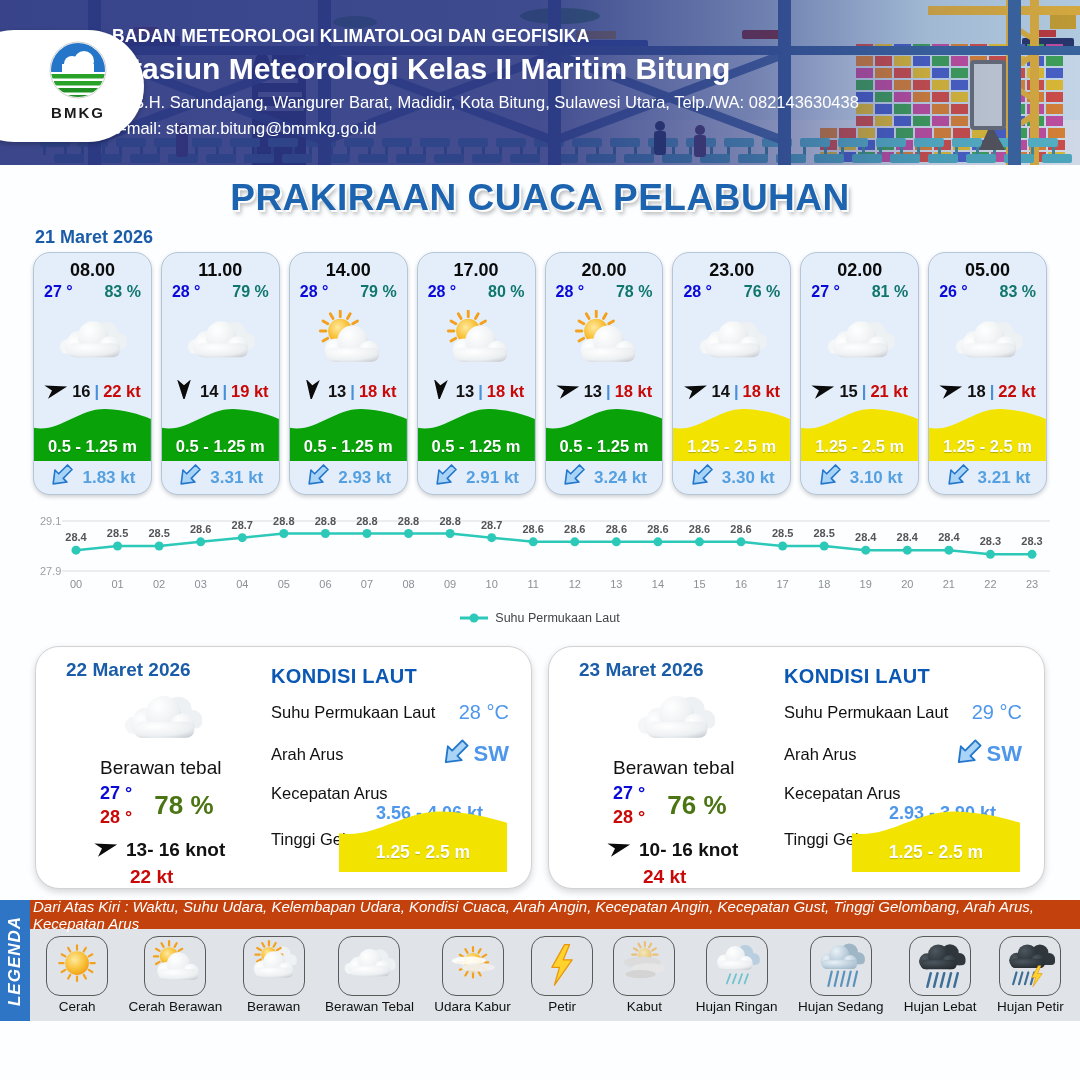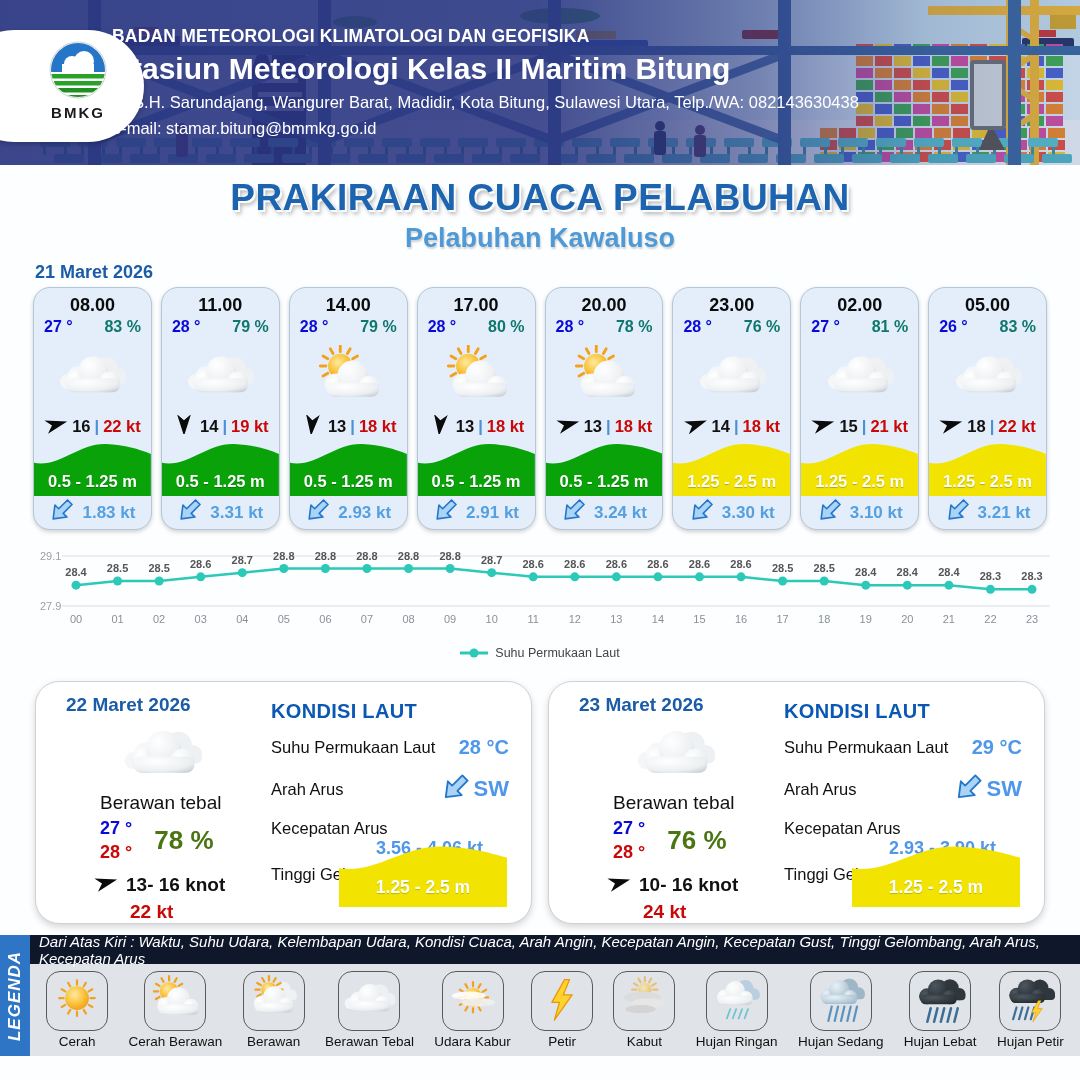--- a/index.html
+++ b/index.html
@@ -67,36 +67,36 @@
   .dc-temps{display:flex;align-items:center;gap:22px;margin-left:34px;}
   .dc-tcol{display:flex;flex-direction:column;font-size:18px;font-weight:bold;line-height:1.35;}
   .dc-tmin{color:#0909d9;}
   .dc-tmax{color:#c90808;}
   .dc-hum{font-size:26px;font-weight:bold;color:#4b7412;}
   .dc-windrow{display:flex;align-items:center;gap:8px;margin:8px 0 0 28px;font-size:19px;font-weight:bold;}
   .dc-gust{margin:4px 0 0 64px;font-size:19px;font-weight:bold;color:#c90808;}
   .dc-right{width:56%;position:relative;padding:6px 4px 0 14px;}
   .sea-title{font-size:20px;font-weight:bold;color:#0a58b4;letter-spacing:.3px;}
   .sea-row{display:flex;justify-content:space-between;align-items:center;margin-top:13px;font-size:16.5px;}
-  .sea-val{font-size:20px;font-weight:bold;color:#4e97ea;}
+  .sea-val{font-size:20px;font-weight:normal;color:#4e97ea;}
   .sea-swrow{display:flex;align-items:center;gap:3px;}
   .sea-sw{font-size:22px;font-weight:bold;color:#4e97ea;}
   .sea-cur{height:14px;text-align:right;padding-right:26px;font-size:18px;font-weight:bold;color:#4e97ea;}
   .sea-wavebox{position:absolute;right:6px;bottom:6px;width:168px;height:64px;}
   .sea-wavebox svg{position:absolute;inset:0;width:100%;height:100%;}
   .sea-wavetext{position:absolute;left:0;right:0;bottom:9px;text-align:center;color:#fff;
     font-size:17.5px;font-weight:bold;text-shadow:0 1px 1px rgba(0,0,0,.2);}
 
   
   .legend-sec{position:relative;height:128px;margin-top:11px;}
   .lg-side{position:absolute;left:0;top:0;bottom:7px;width:30px;background:#2e75c5;
     display:flex;align-items:center;justify-content:center;}
   .lg-side span{transform:rotate(-90deg);color:#fff;font-style:italic;font-weight:bold;
     font-size:17px;letter-spacing:1px;white-space:nowrap;}
-  .lg-strip{margin-left:29px;height:29px;background:#0f172a;color:#fff;font-style:italic;
+  .lg-strip{margin-left:23px;height:29px;background:#c2410c;color:#fff;font-style:italic;
     font-size:15px;display:flex;align-items:center;padding-left:10px;}
   .lg-body{margin-left:30px;height:92px;background:#e0e4e8;display:flex;
     justify-content:space-around;align-items:flex-start;padding:7px 6px 0 6px;}
   .lg-item{text-align:center;}
   .lg-box{width:62px;height:60px;margin:0 auto;border:1.7px solid #5a5a5a;border-radius:14px;
     padding:2px;display:flex;align-items:center;justify-content:center;}
   .lg-label{font-size:13.5px;margin-top:3px;color:#111;white-space:nowrap;}
   .hidden-defs{position:absolute;width:0;height:0;overflow:hidden;}
 </style>
 </head>
@@ -447,21 +447,20 @@
     <div class="header-text">
       <div class="h-agency">BADAN METEOROLOGI KLIMATOLOGI DAN GEOFISIKA</div>
       <div class="h-station">Stasiun Meteorologi Kelas II Maritim Bitung</div>
       <div class="h-address">Jl. S.H. Sarundajang, Wangurer Barat, Madidir, Kota Bitung, Sulawesi Utara, Telp./WA: 082143630438</div>
       <div class="h-email">e-mail: stamar.bitung@bmmkg.go.id</div>
     </div>
   </div>
 
   <div class="title-block">
     <div class="main-title">PRAKIRAAN CUACA PELABUHAN</div>
-    <div class="sub-title">Pelabuhan Kawaluso</div>
   </div>
 
   <div class="day1-date">21 Maret 2026</div>
   <div class="cards-row">
   <div class="fcard">
     <div class="fc-time">08.00</div>
     <div class="fc-th">
       <span class="fc-temp">27 °</span>
       <span class="fc-hum">83 %</span>
     </div>

